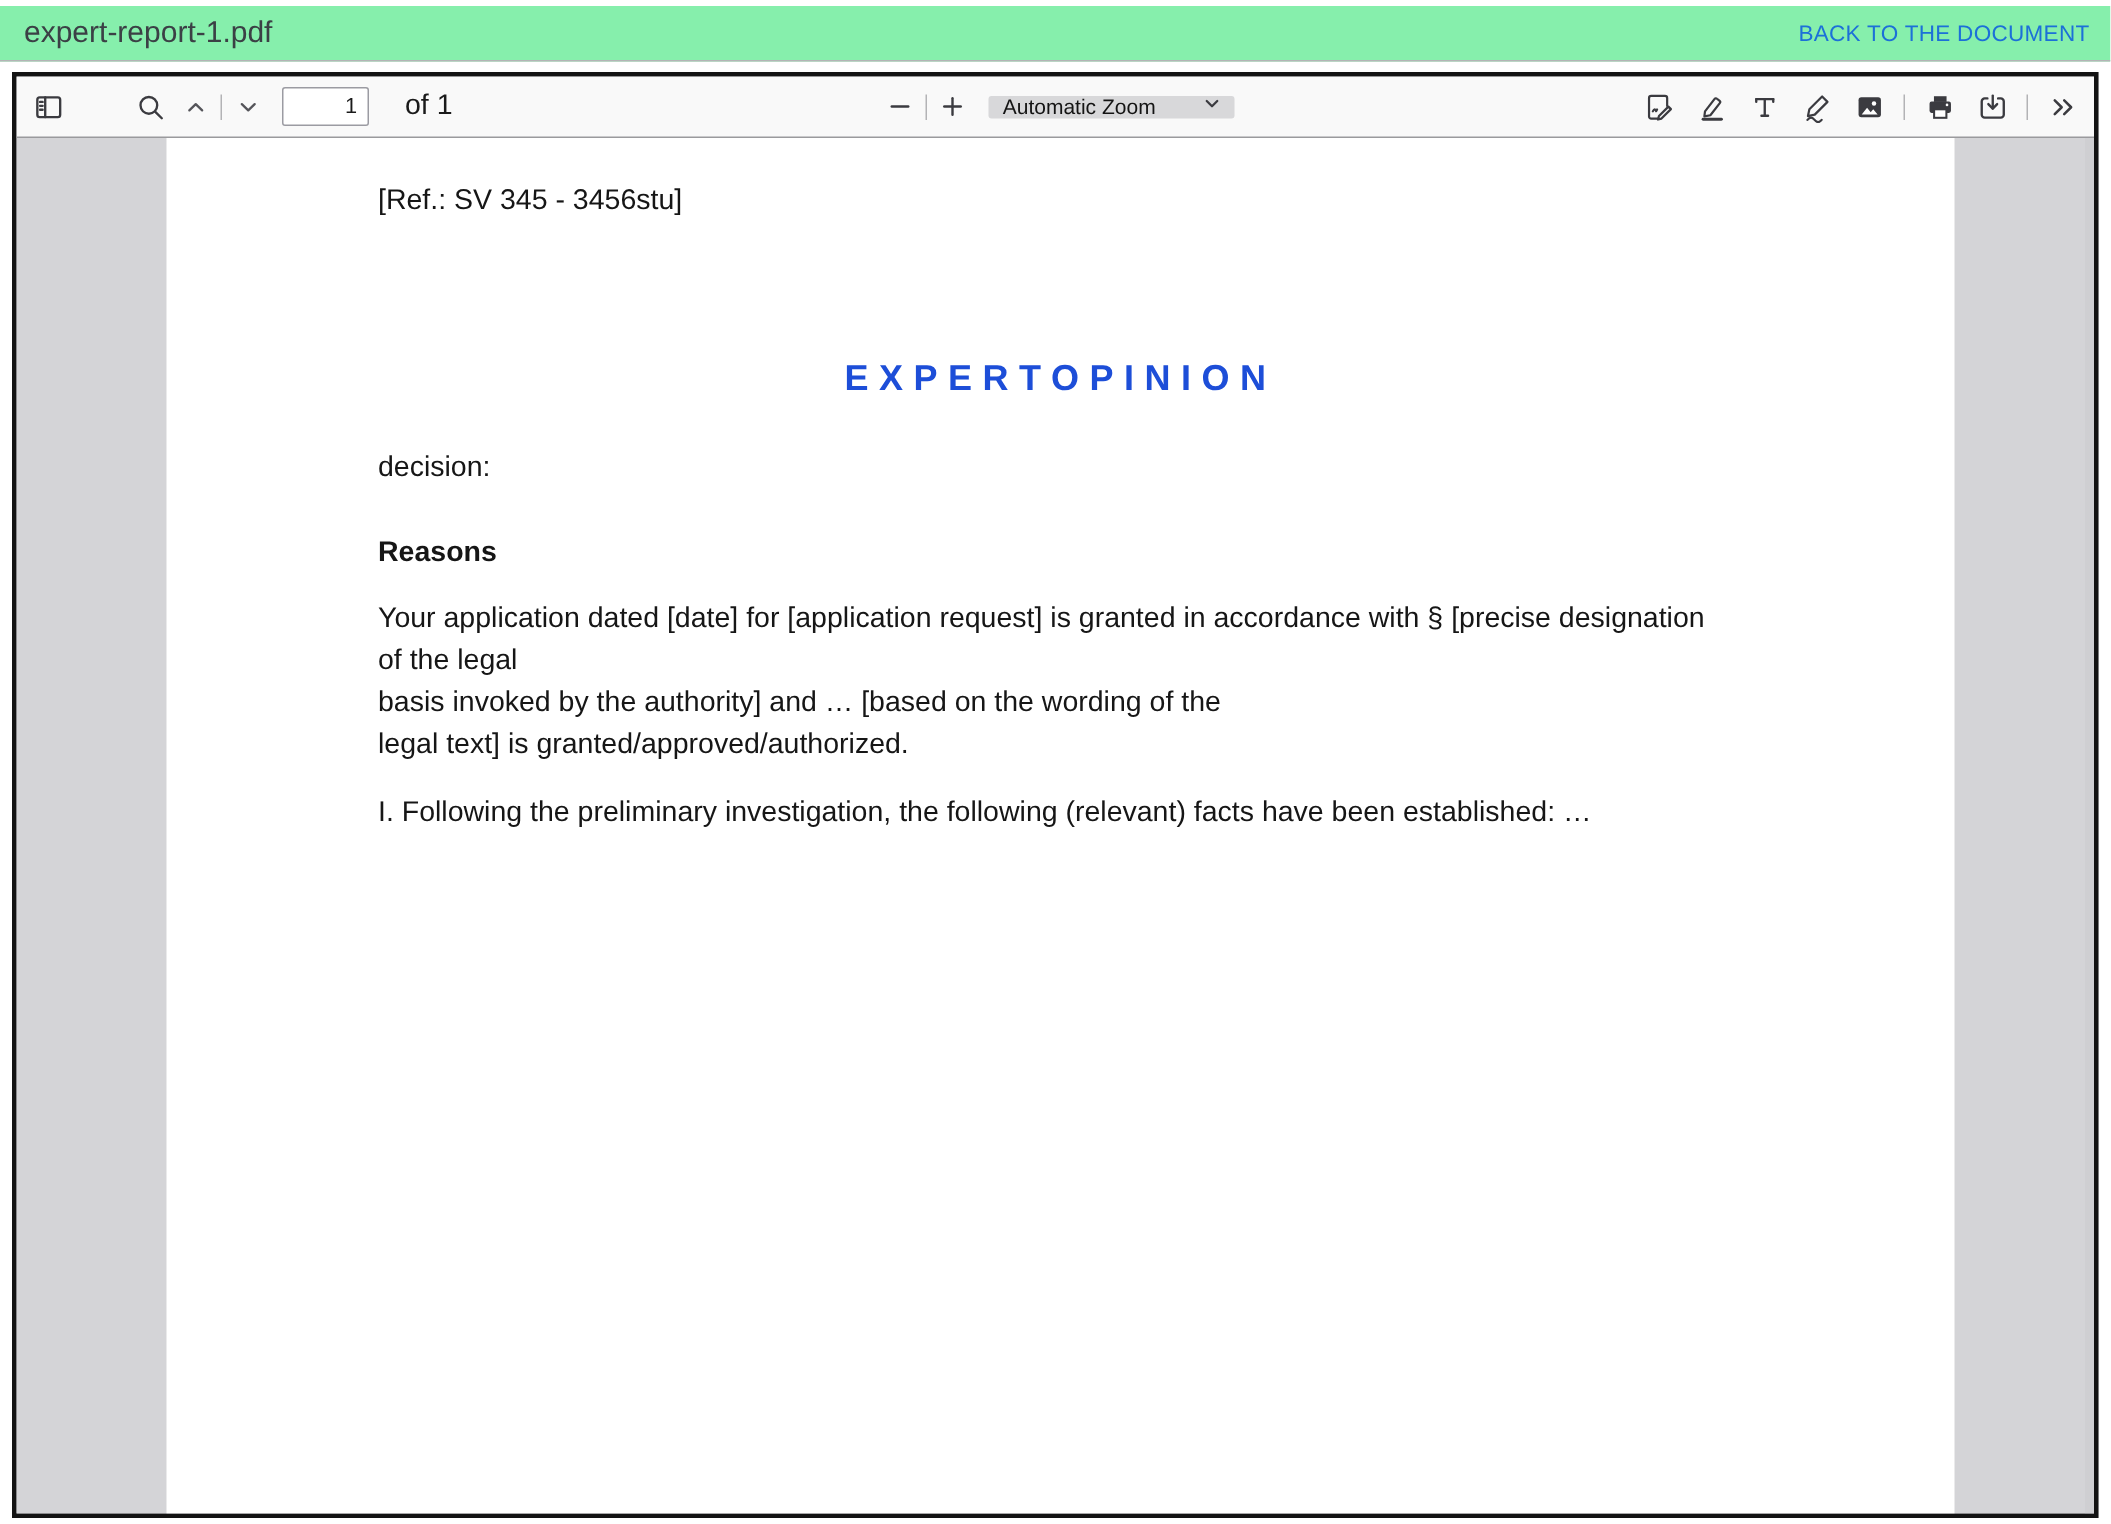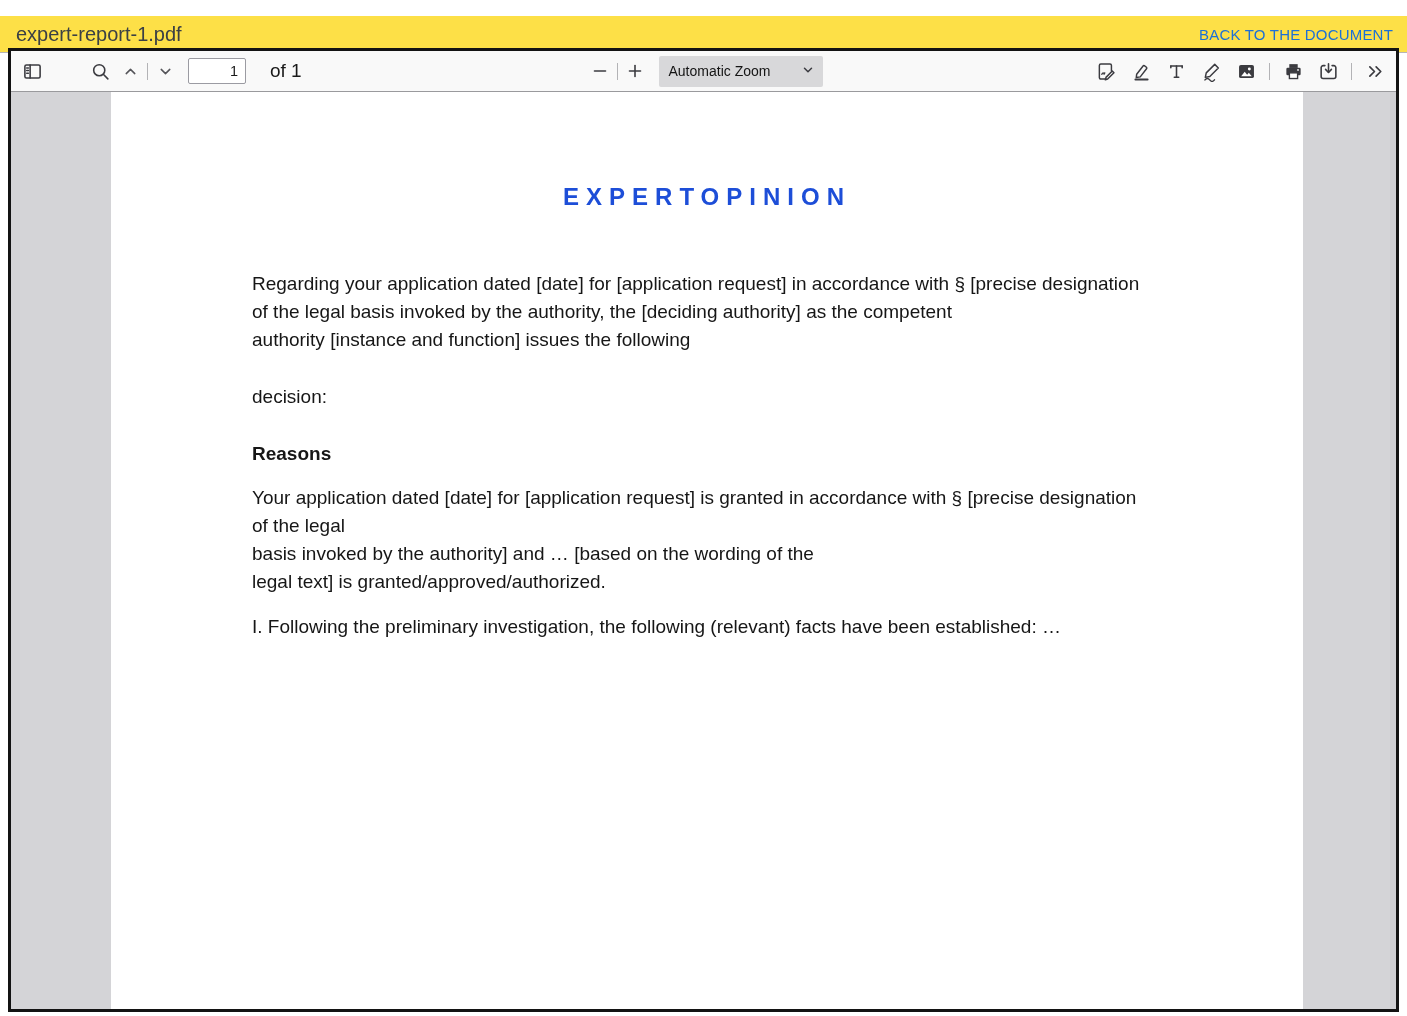--- a/index.html
+++ b/index.html
@@ -6,25 +6,25 @@
   html, body {
     width: 1407px; height: 1016px;
     background: #ffffff;
     font-family: "Liberation Sans", sans-serif;
     overflow: hidden;
     position: relative;
   }
 
   
   .page-header {
-    position: absolute; top: 16px; left: 0; right: 0; height: 37px;
+    position: absolute; top: 4px; left: 0; right: 0; height: 37px;
     display: flex; align-items: center; justify-content: space-between;
     padding: 0 14px 0 16px;
     border-bottom: 1px solid #b4b4b6;
-    background: #fde047;
+    background: #86efac;
   }
   .doc-title {
     font-size: 20px; color: #3b4045; font-weight: 400;
   }
   .back-link {
     font-size: 15px; color: #1c70d8; cursor: pointer;
     letter-spacing: 0.2px; text-decoration: none;
   }
 
   
@@ -63,21 +63,21 @@
     padding-right: 7px; outline: none;
   }
   .page-count {
     font-size: 19px; color: #1a1a1a; margin-left: 24px; white-space: nowrap;
   }
   .toolbar-center {
     position: absolute; left: 50%; transform: translateX(-50%);
     display: flex; align-items: center;
   }
   .zoom-select {
-    width: 164px; height: 31px; margin-left: 9px;
+    width: 164px; height: 15px; margin-left: 9px;
     background: #d8d8da; border-radius: 2px;
     display: flex; align-items: center; justify-content: space-between;
     padding: 0 9px 0 10px; cursor: pointer;
   }
   .zoom-select-label { font-size: 14px; color: #141414; }
   .toolbar-right {
     position: absolute; right: 6px; top: 0; height: 40px;
     display: flex; align-items: center;
   }
   .toolbar-right .tb-btn { margin-left: 5px; }
@@ -269,24 +269,22 @@
             <polyline points="10.6,5.6 15,10 10.6,14.4"></polyline>
           </svg>
         </span>
       </button>
     </div>
   </div>
 
   <div class="content">
     <div class="scroll-track"></div>
     <div class="pdf-page">
+      <div class="text-block block-ref">[Ref.: SV 345 - 3456stu]</div>
       <div class="doc-heading">EXPERTOPINION</div>
-      <div class="text-block block-intro">Regarding your application dated [date] for [application request] in accordance with § [precise designation
-of the legal basis invoked by the authority, the [deciding authority] as the competent
-authority [instance and function] issues the following</div>
       <div class="text-block block-decision-label">decision:</div>
       <div class="text-block block-reasons-label">Reasons</div>
       <div class="text-block block-decision">Your application dated [date] for [application request] is granted in accordance with § [precise designation
 of the legal
 basis invoked by the authority] and … [based on the wording of the
 legal text] is granted/approved/authorized.</div>
       <div class="text-block block-facts">I. Following the preliminary investigation, the following (relevant) facts have been established: …</div>
     </div>
   </div>
 </div>

